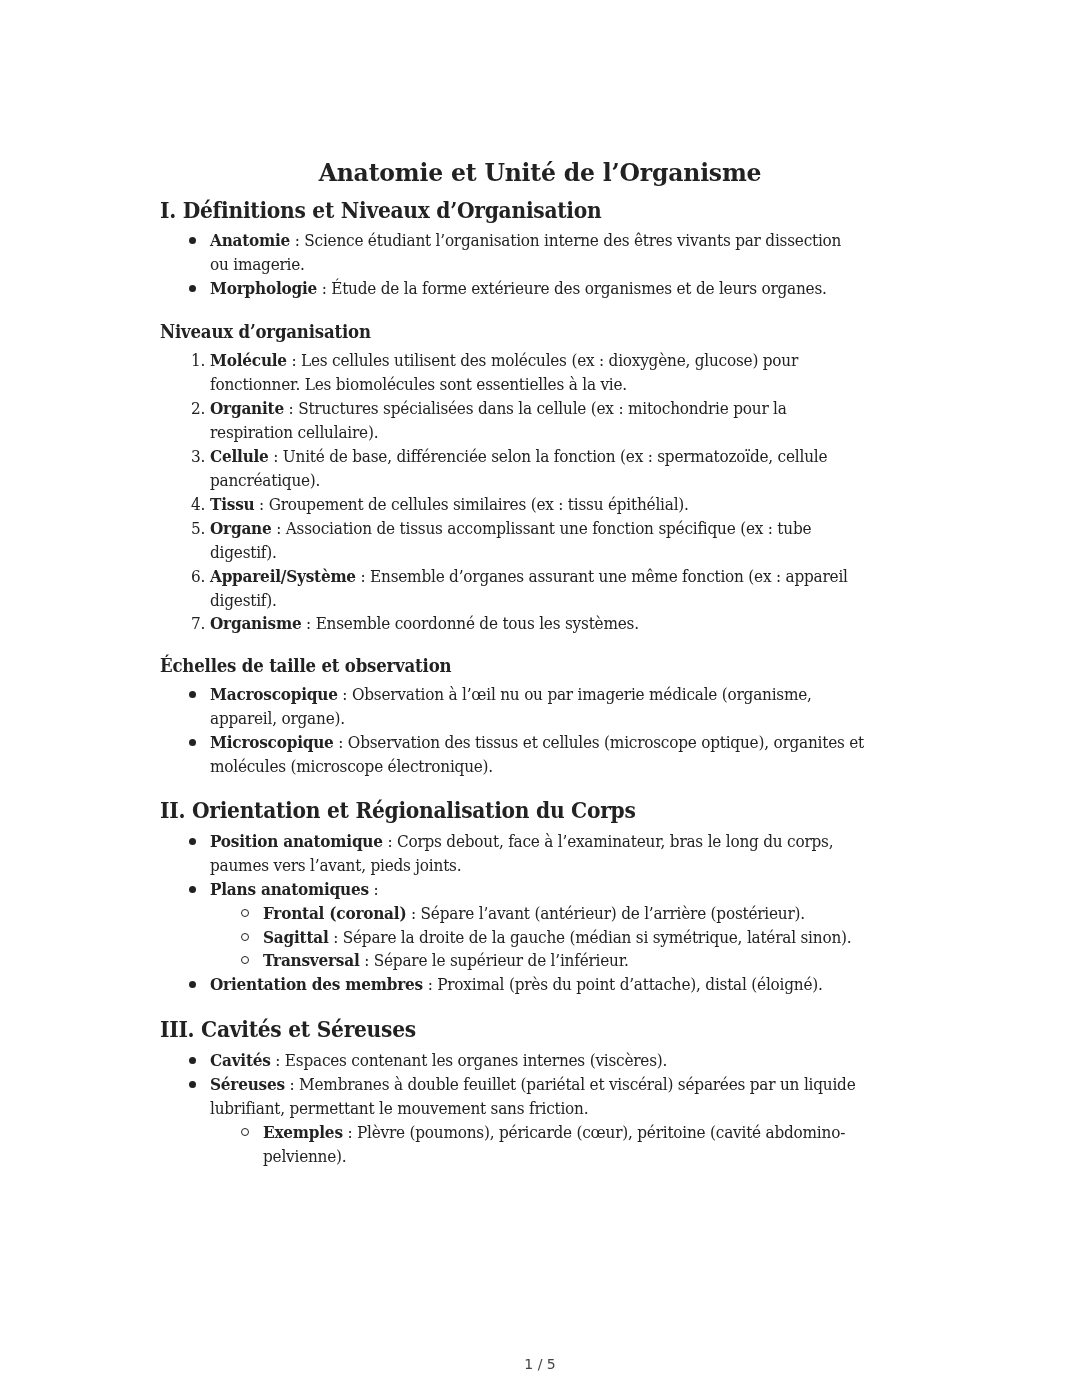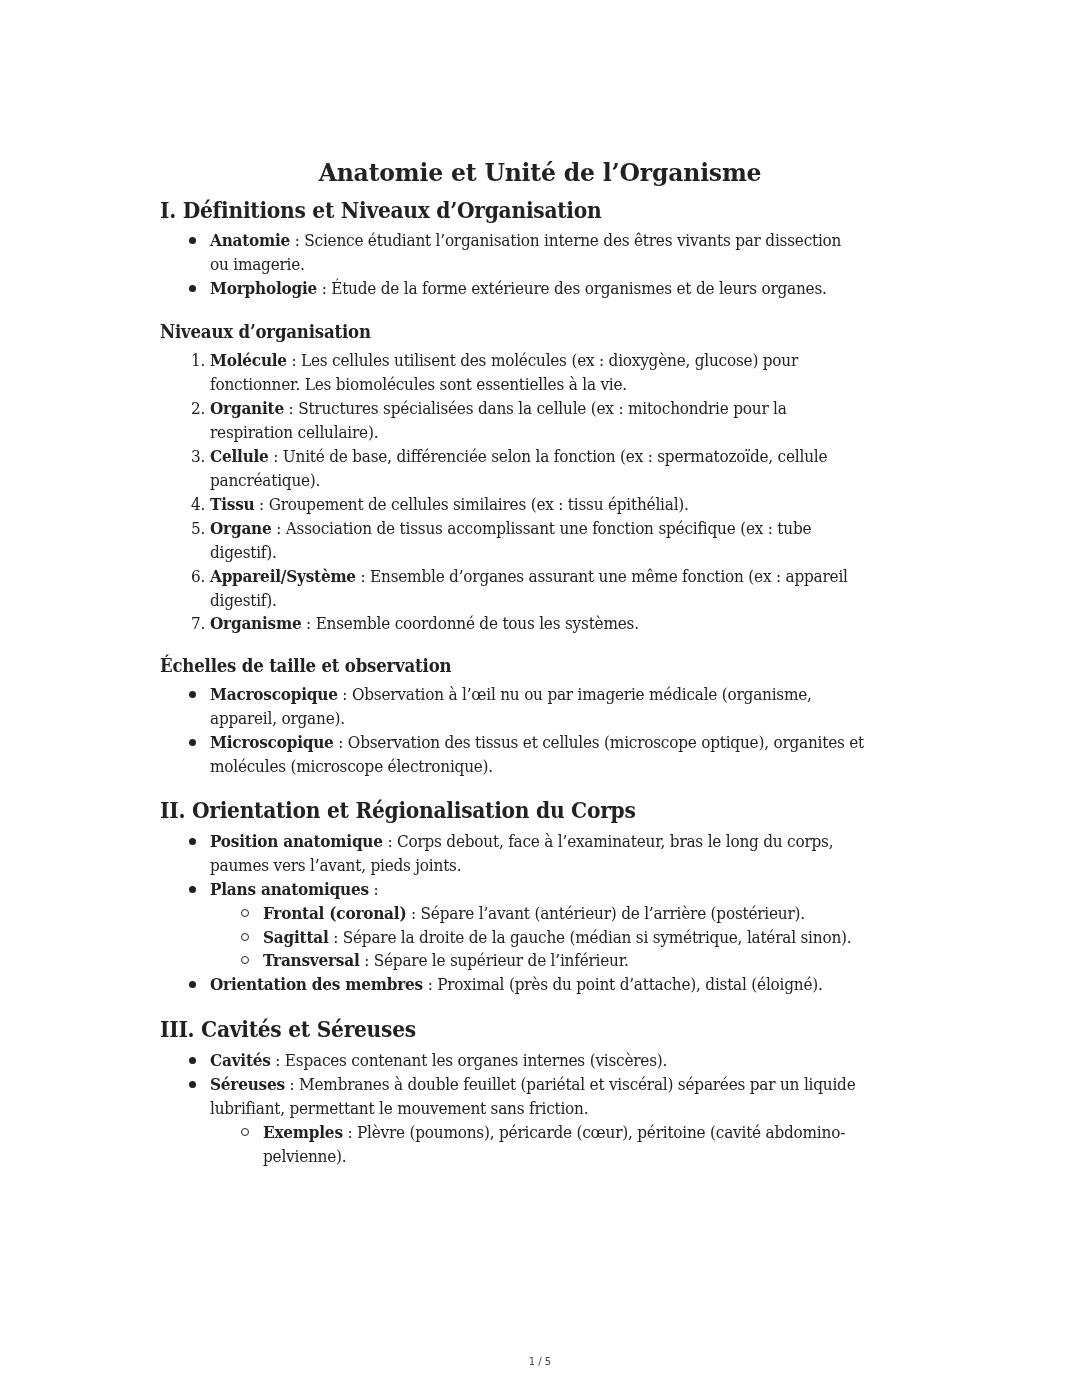--- a/index.html
+++ b/index.html
@@ -35,21 +35,21 @@
       content: ""; display: block; width: 7px; height: 7px; border-radius: 50%;
       background: #222; margin-top: 9px;
     }
     .circle::before {
       content: ""; display: block; width: 6px; height: 6px; border-radius: 50%;
       border: 1.6px solid #222; margin-top: 8px; box-sizing: content-box;
     }
     .num { letter-spacing: -0.3px; transform: scaleX(0.9); transform-origin: right; text-align: right; width: 20px; }
     .footer {
       position: absolute; top: 1356px; left: 0; width: 1080px; text-align: center;
-      font-family: "DejaVu Sans", sans-serif; font-size: 10px; color: #444;
+      font-family: "DejaVu Sans", sans-serif; font-size: 14px; color: #444;
     }
   </style>
 </head>
 <body>
 
 <div class="page">
 
   <h1 class="title">Anatomie et Unité de l’Organisme</h1>
 
   <h2 class="h2" style="top:197px;">I. Définitions et Niveaux d’Organisation</h2>

